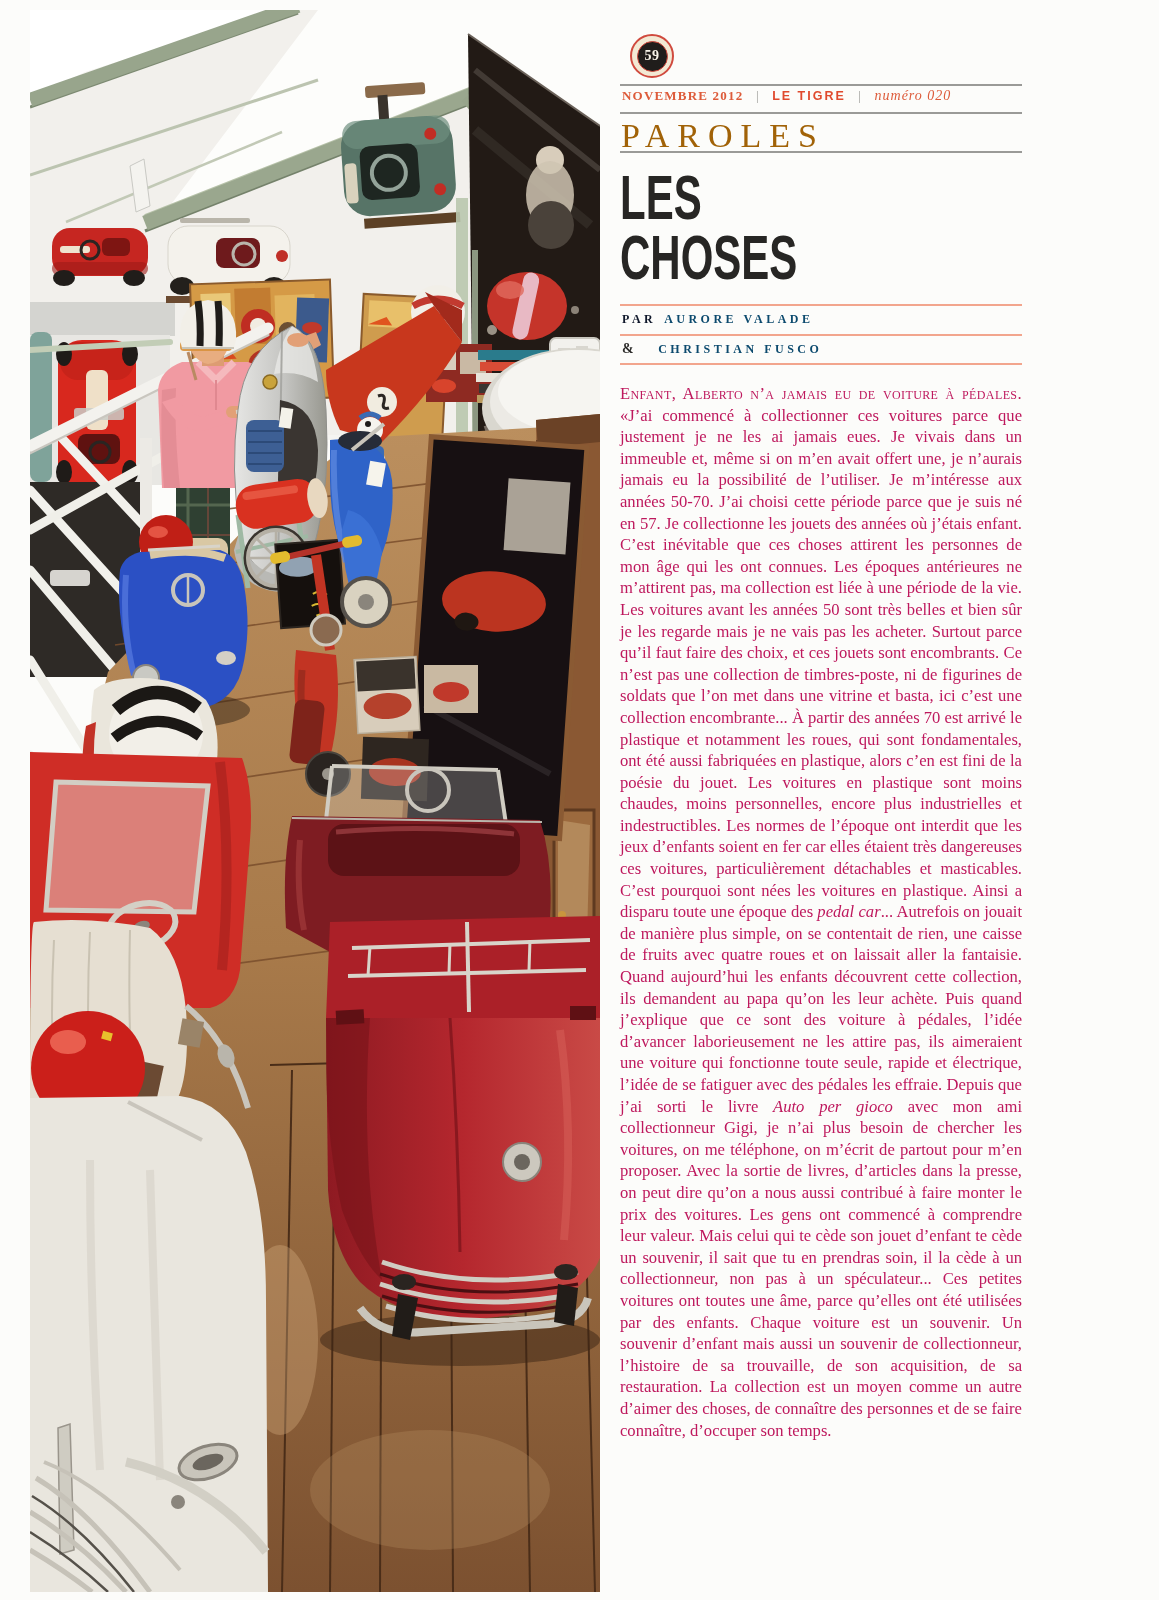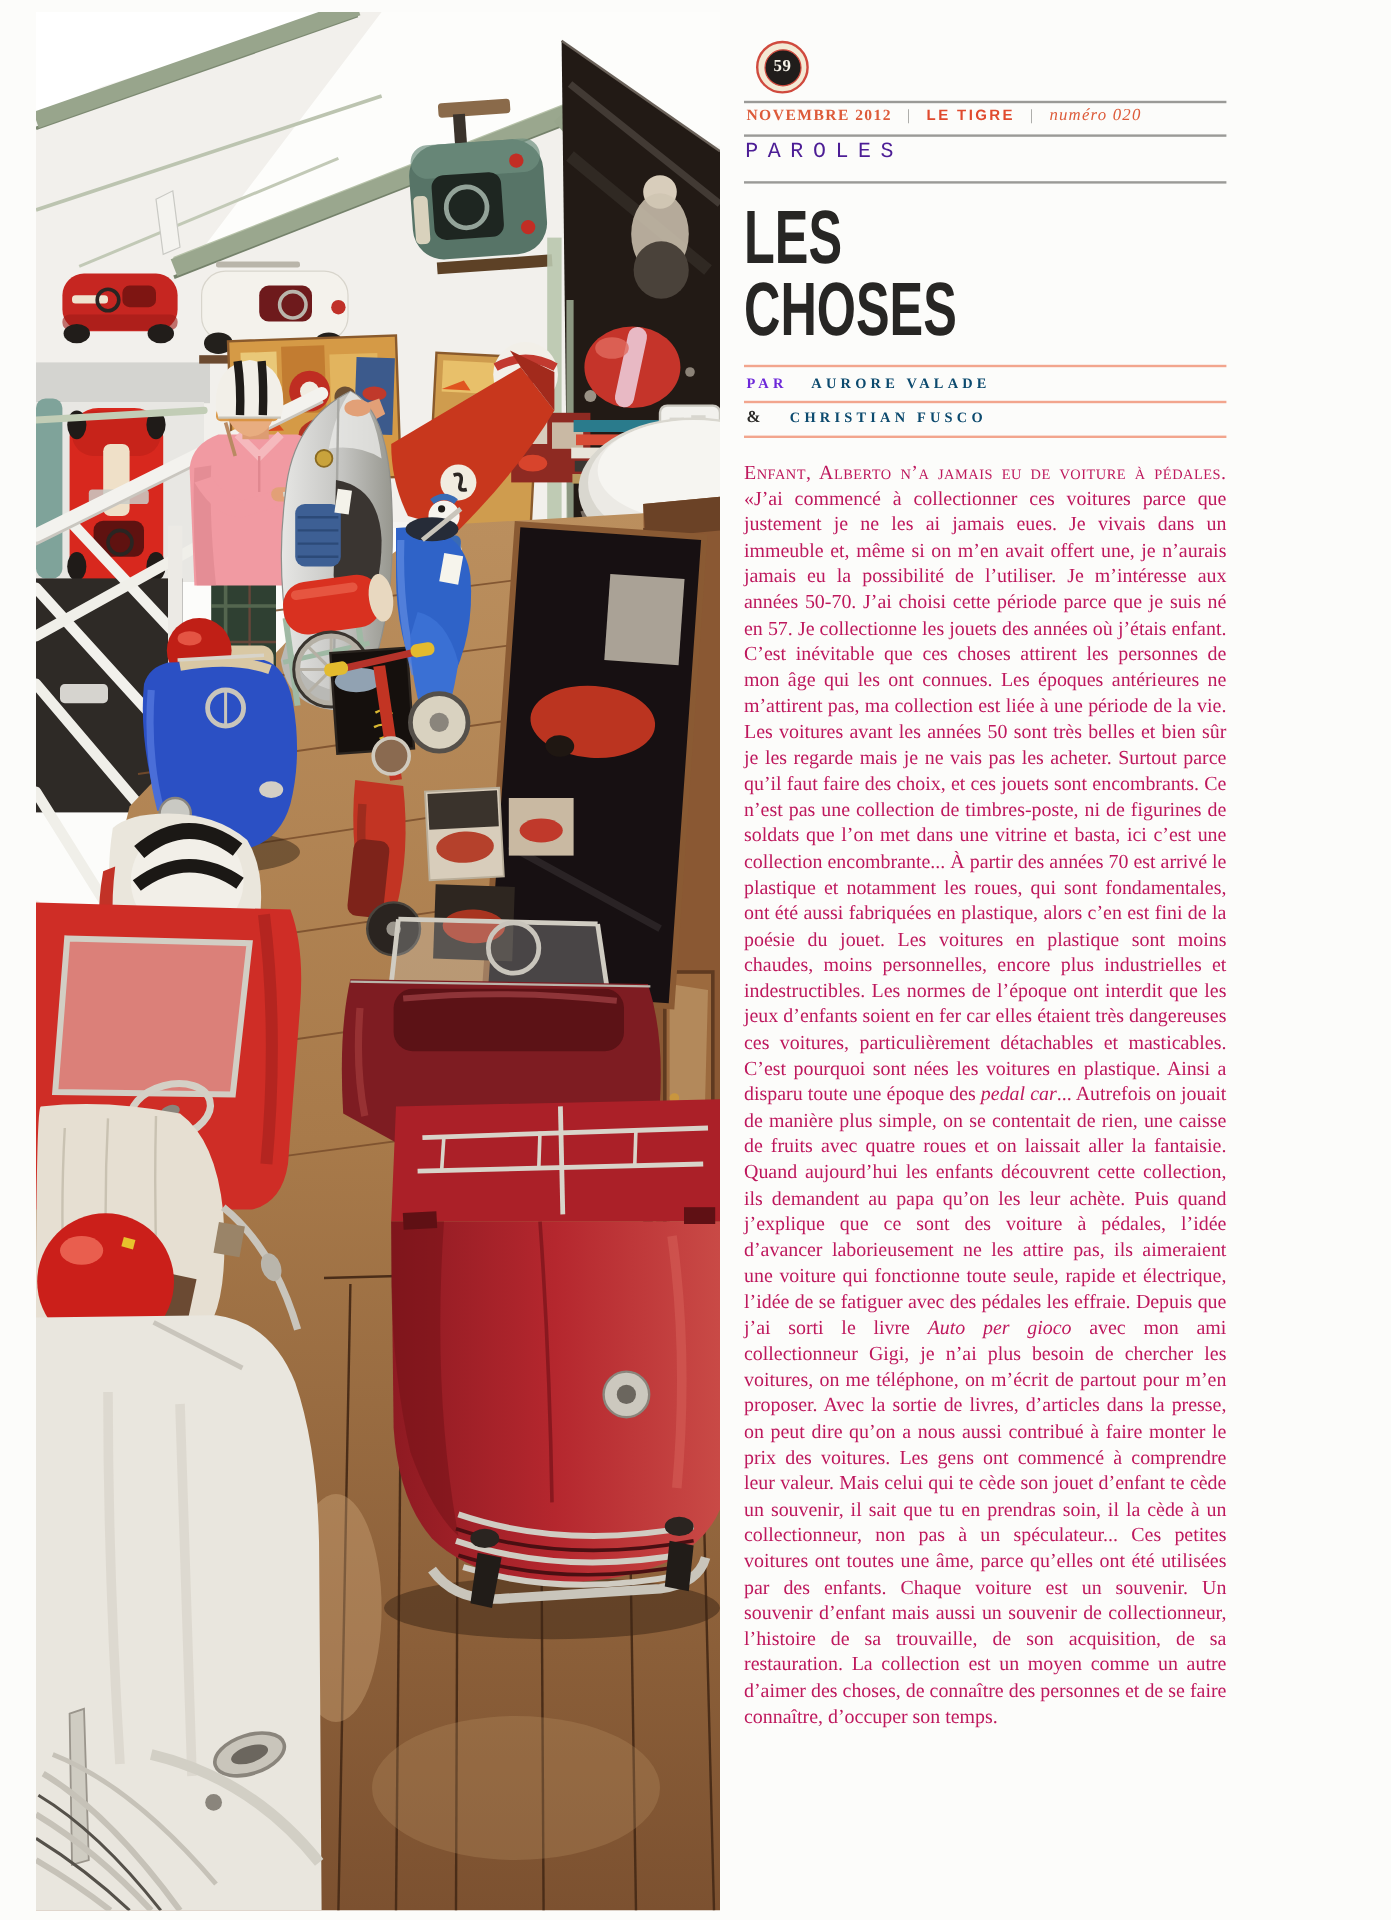--- a/index.html
+++ b/index.html
@@ -19,34 +19,34 @@
   .rule{position:absolute;left:0;width:402px;height:2px;background:#9a9a97;}
   .rule.r1{top:84px}.rule.r2{top:112px}.rule.r3{top:151px}
 
   .dateline{position:absolute;left:2px;top:88px;width:400px;white-space:nowrap;
             font-family:"Liberation Serif",serif;font-size:13px;letter-spacing:1.2px;}
   .dateline .date{color:#dd5b3a;font-weight:700;margin-top:44px;}
   .dateline .sep{color:#9a9a97;margin:0 8px;font-weight:400;}
   .dateline .mag{color:#e04a2e;font-family:"Liberation Sans",sans-serif;font-weight:700;font-size:12.5px;letter-spacing:2px;text-align:right;}
   .dateline .issue{color:#dd5b3a;font-style:italic;font-size:14px;letter-spacing:1px;}
 
-  .paroles{position:absolute;left:1px;top:117px;font-family:Liberation Mono, monospace;
-           font-weight:400;font-size:18px;letter-spacing:8px;color:#4c1d95;}
+  .paroles{position:absolute;left:1px;top:117px;font-family:Liberation Serif, serif;
+           font-weight:400;font-size:34px;letter-spacing:8px;color:#a16207;}
 
   .title-line{position:absolute;left:0;font-family:"Liberation Sans",sans-serif;font-weight:700;
               font-size:50px;line-height:50px;color:#272624;transform:scale(.84,1.26);transform-origin:0 0;
               letter-spacing:0;}
   .title-line.l1{top:166px}.title-line.l2{top:226px}
 
   .byline-rule{position:absolute;left:0;width:402px;height:2px;background:#f2a58d;}
   .byline-rule.b1{top:304px}.byline-rule.b2{top:334px}.byline-rule.b3{top:363px}
   .byline-row{position:absolute;left:2px;white-space:nowrap;font-family:"Liberation Serif",serif;
               font-weight:700;font-size:12px;letter-spacing:3.5px;}
   .byline-row.row1{top:312px}.byline-row.row2{top:341px}
-  .byline-row .lead-label{color:#6d28d9;margin-right:14px;}
+  .byline-row .lead-label{color:#0f172a;margin-right:2px;}
   .byline-row .amp{color:#2b2a28;margin-right:18px;font-size:14px;letter-spacing:0;}
   .byline-row .author{color:#0c4a6e;}
 
   .body-text{position:absolute;left:0;top:383px;width:402px;text-align:justify;
              font-family:"Liberation Serif",serif;font-size:16.6px;line-height:21.6px;color:#be185d;
              hyphens:auto;-webkit-hyphens:auto;}
   .body-text .lead{font-variant:small-caps;letter-spacing:.4px;}
   .body-text em{font-style:italic;}
 </style>
 </head>

